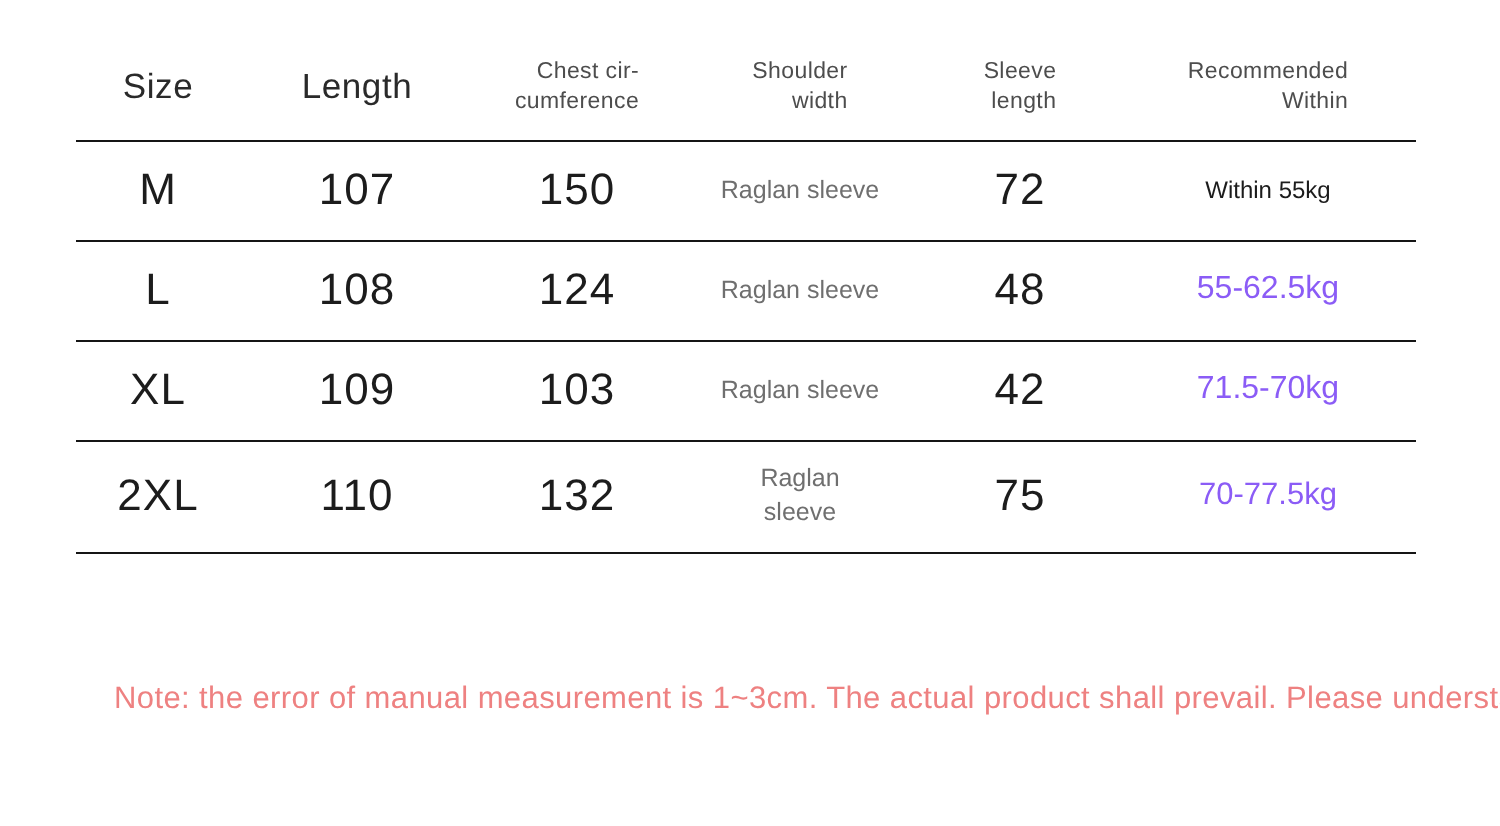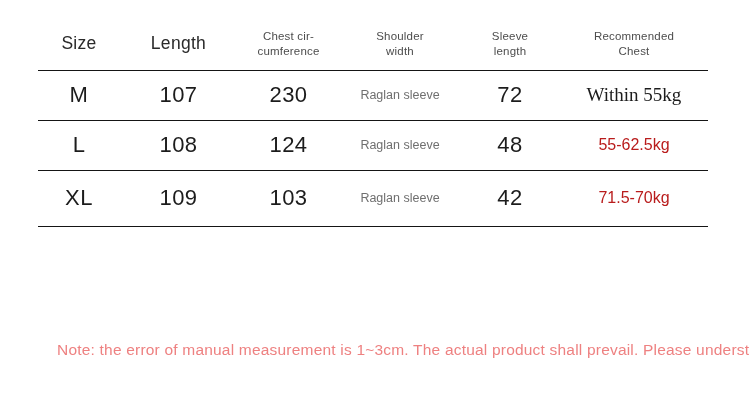--- a/index.html
+++ b/index.html
@@ -39,21 +39,21 @@
   }
   tr.header-row {
     height: 70px;
     border-bottom: 1.5px solid #151515;
   }
   tr.header-row th {
     padding-top: 18px;
   }
   .hdr {
     display: inline-block;
-    text-align: center;
+    text-align: right;
     white-space: pre-line;
     font-size: 11.5px;
     line-height: 1.3;
     color: #4d4d4d;
     letter-spacing: 0.2px;
   }
   tr.header-row th:nth-child(1) .hdr,
   tr.header-row th:nth-child(2) .hdr {
     font-size: 17.5px;
     color: #2a2a2a;
@@ -73,26 +73,25 @@
   }
   td.cell-shoulder {
     font-size: 12.5px;
     color: #6f6f6f;
     white-space: pre-line;
     line-height: 1.35;
     margin-top: 27px;
   }
   td.cell-weight {
     font-size: 16px;
-    color: #b91c1c;
+    color: #8b5cf6;
   }
   tr.data-row:nth-child(2) td.cell-weight {  
-    font-size: 19px;
+    font-size: 12px;
     color: #1c1c1c;
-    font-family: Liberation Serif, serif;
   }
   tr.data-row:nth-child(5) td.cell-weight,
   tr.data-row:nth-child(6) td.cell-weight {
     font-size: 15.5px;
   }
   .note {
     position: absolute;
     left: 57px;
     top: 341px;
     font-size: 15.5px;
@@ -119,27 +118,27 @@
       <tr class="header-row">
         <th><span class="hdr">Size</span></th>
         <th><span class="hdr">Length</span></th>
         <th><span class="hdr">Chest cir-
 cumference</span></th>
         <th><span class="hdr">Shoulder
 width</span></th>
         <th><span class="hdr">Sleeve
 length</span></th>
         <th><span class="hdr">Recommended
-Chest</span></th>
+Within</span></th>
       </tr>
 
       <tr class="data-row">
         <td class="cell-size">M</td>
         <td class="cell-length">107</td>
-        <td class="cell-chest">230</td>
+        <td class="cell-chest">150</td>
         <td class="cell-shoulder">Raglan sleeve</td>
         <td class="cell-sleeve">72</td>
         <td class="cell-weight">Within 55kg</td>
       </tr>
 
       <tr class="data-row">
         <td class="cell-size">L</td>
         <td class="cell-length">108</td>
         <td class="cell-chest">124</td>
         <td class="cell-shoulder">Raglan sleeve</td>
@@ -149,19 +148,28 @@
 
       <tr class="data-row">
         <td class="cell-size">XL</td>
         <td class="cell-length">109</td>
         <td class="cell-chest">103</td>
         <td class="cell-shoulder">Raglan sleeve</td>
         <td class="cell-sleeve">42</td>
         <td class="cell-weight">71.5-70kg</td>
       </tr>
 
+      <tr class="data-row">
+        <td class="cell-size">2XL</td>
+        <td class="cell-length">110</td>
+        <td class="cell-chest">132</td>
+        <td class="cell-shoulder">Raglan
+sleeve</td>
+        <td class="cell-sleeve">75</td>
+        <td class="cell-weight">70-77.5kg</td>
+      </tr>
 
     </tbody>
   </table>
 
   <div class="note">Note: the error of manual measurement is 1~3cm. The actual product shall prevail. Please understand!</div>
 
 </div>
 
 </body></html>

